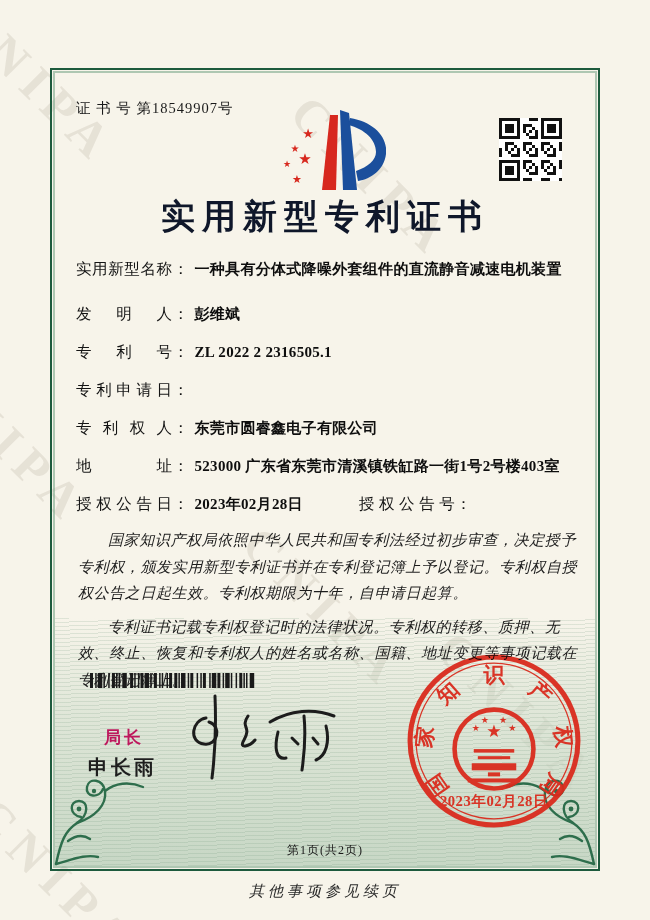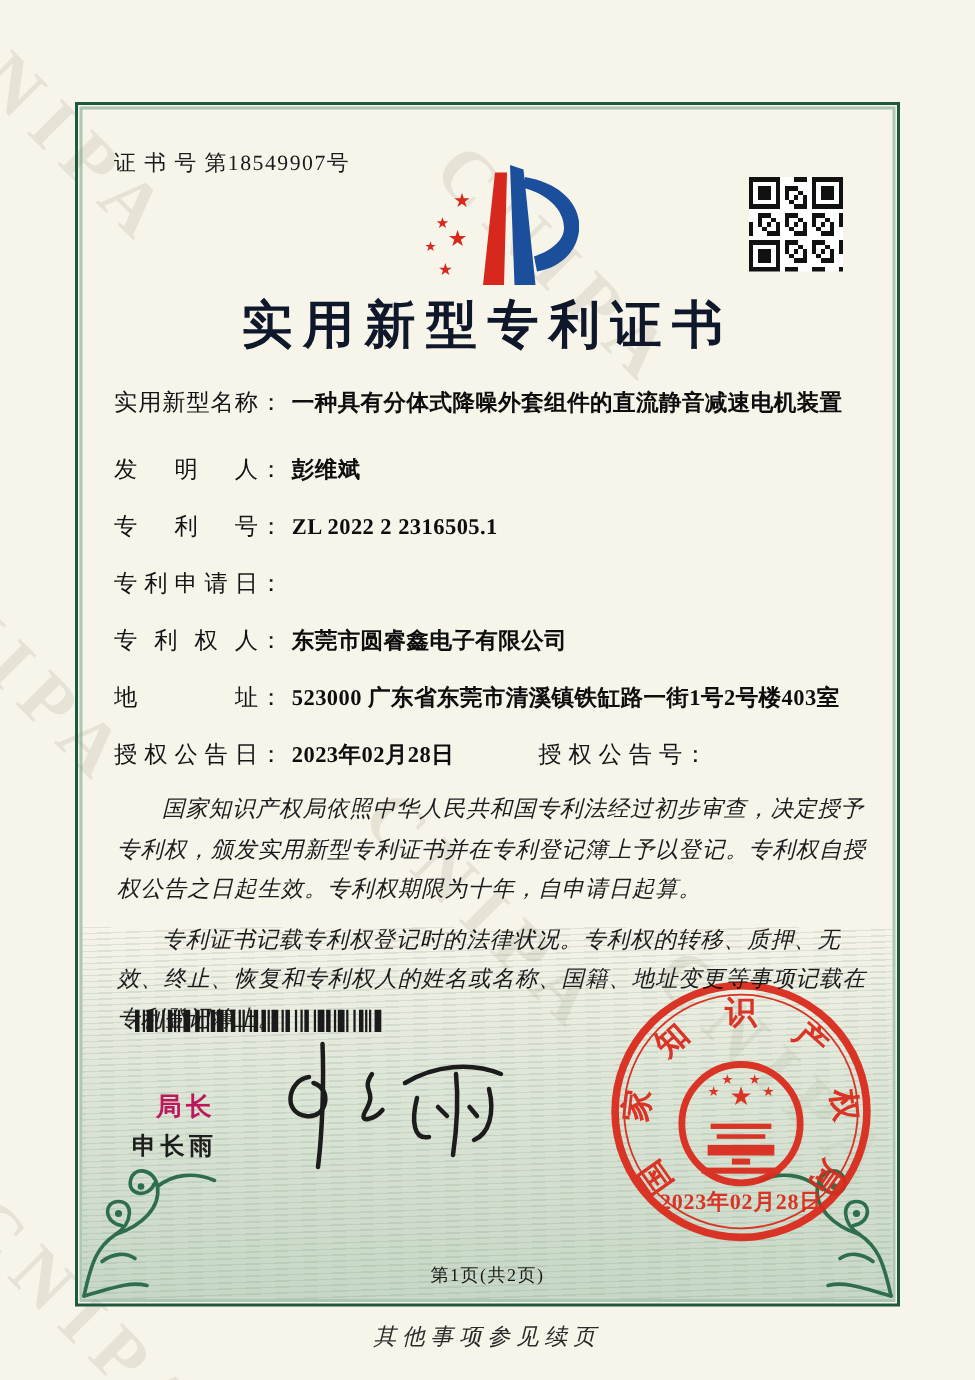--- a/index.html
+++ b/index.html
@@ -36,21 +36,21 @@
   .colon{padding:0 6px 0 1px;}
   .fvalue{font-weight:bold;font-size:15px;color:#0e0e0e;letter-spacing:.3px;}
   .grp2{margin-left:56px;display:flex;align-items:baseline;}
   .body{position:absolute;left:78px;right:64px;top:527px;}
   .body p{margin:0 0 7px 0;text-indent:2em;font-style:italic;font-size:15px;
           line-height:26.5px;letter-spacing:.6px;color:#1c1c1c;}
   .barcode{position:absolute;left:90px;top:673px;}
   .sig-title{position:absolute;left:88px;top:726px;font-family:"Liberation Sans","DejaVu Sans",sans-serif;
              font-size:17px;font-weight:600;letter-spacing:3px;color:#be185d;margin-left:16px;}
   .sig-name{position:absolute;left:88px;top:754px;font-family:"Liberation Sans","DejaVu Sans",sans-serif;
-            font-size:16px;font-weight:600;letter-spacing:3px;color:#1e1e1e;}
+            font-size:20px;font-weight:600;letter-spacing:3px;color:#1e1e1e;}
   .autograph{position:absolute;left:182px;top:690px;}
   .seal{position:absolute;left:405px;top:652px;mix-blend-mode:multiply;opacity:.95;}
   .seal-char{font-family:"Liberation Serif",serif;font-size:21px;font-weight:bold;fill:#d92a1c;text-anchor:middle;}
   .seal-date{font-family:"Liberation Serif",serif;font-size:14.5px;font-weight:bold;fill:#d92a1c;text-anchor:middle;letter-spacing:.5px;}
   .page-num{position:absolute;left:0;right:0;top:842px;text-align:center;font-size:12px;letter-spacing:1px;color:#1a1a1a;}
   .footer-note{position:absolute;left:0;right:0;top:882px;text-align:center;font-style:italic;
                font-size:15px;letter-spacing:4px;color:#2a2a2a;}
 </style>
 </head>
 <body>

